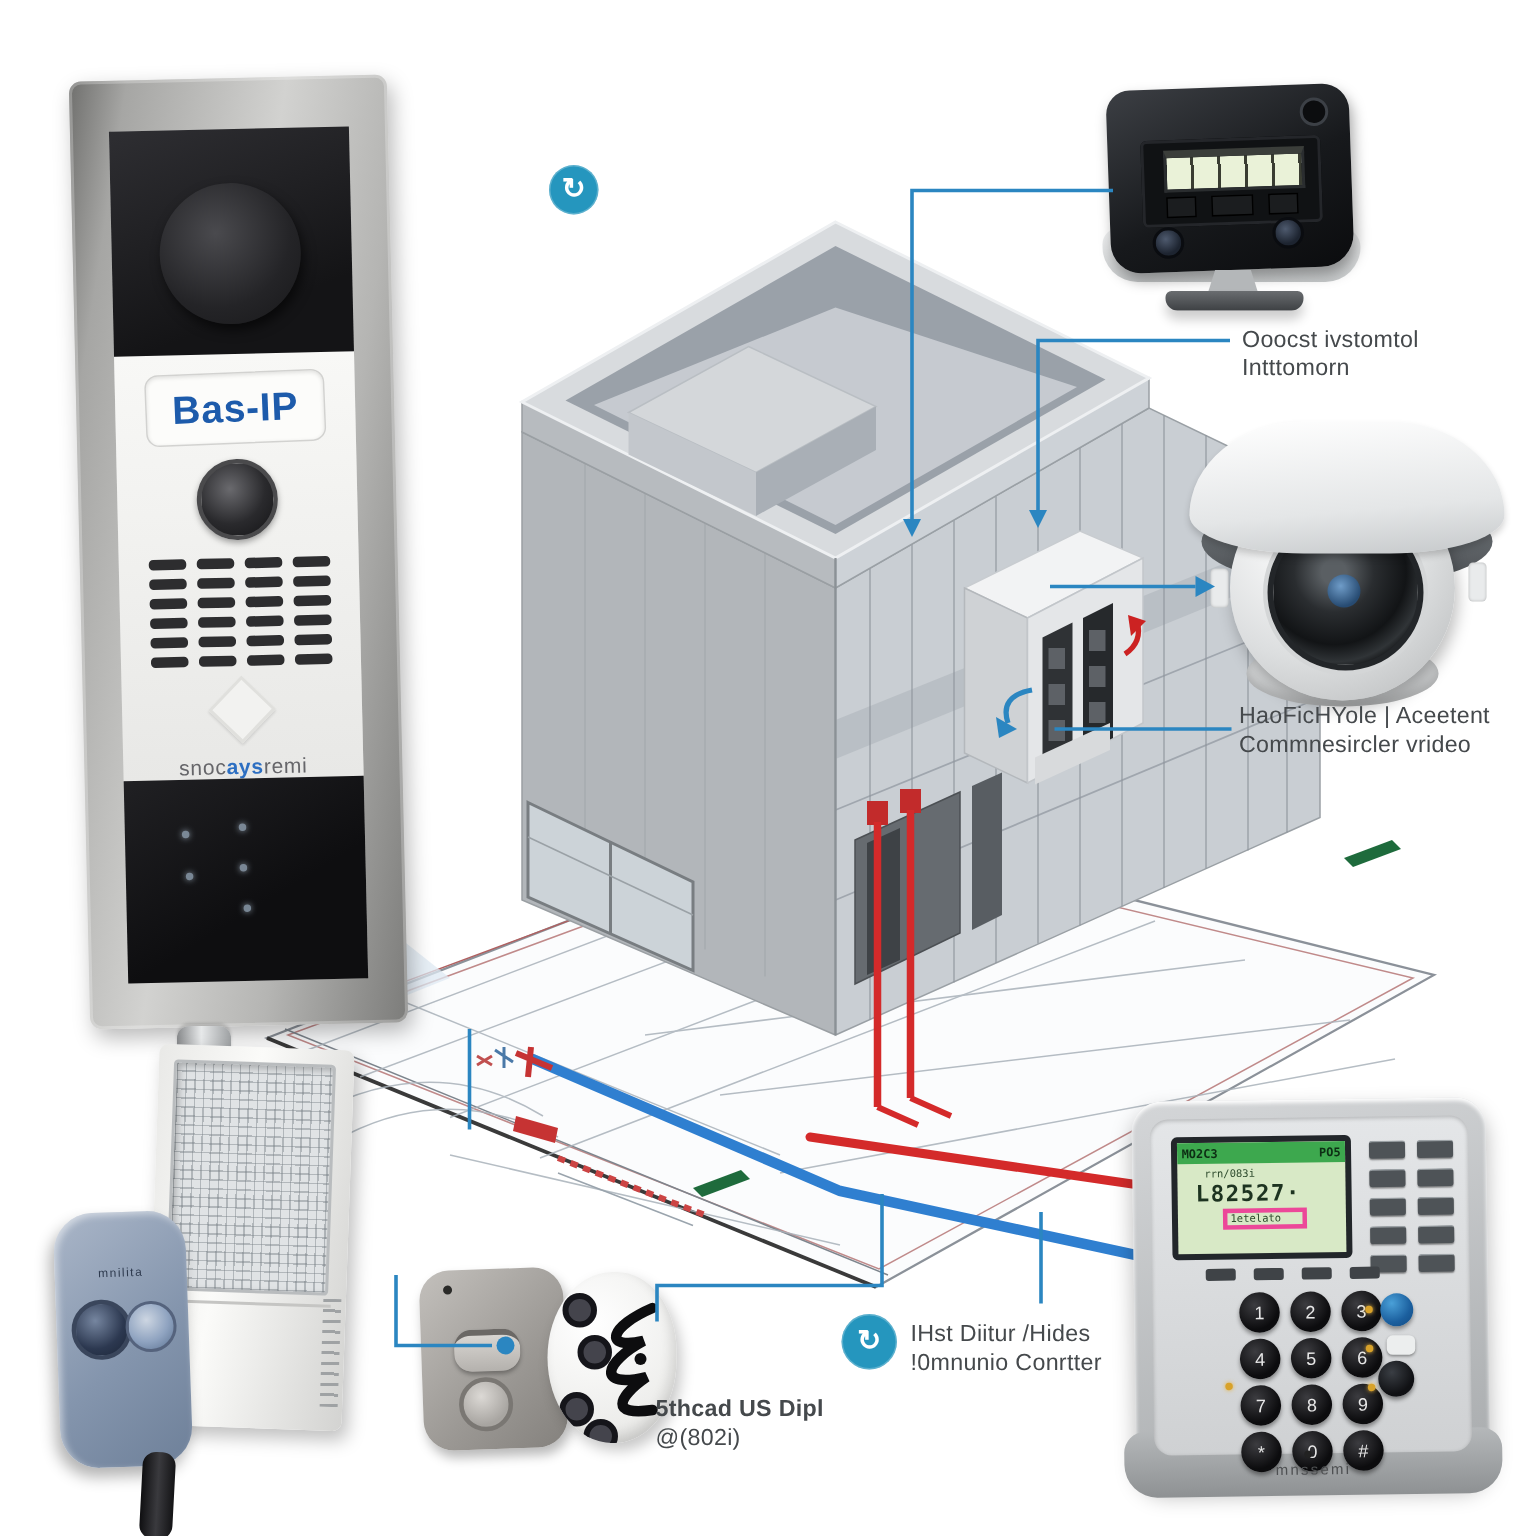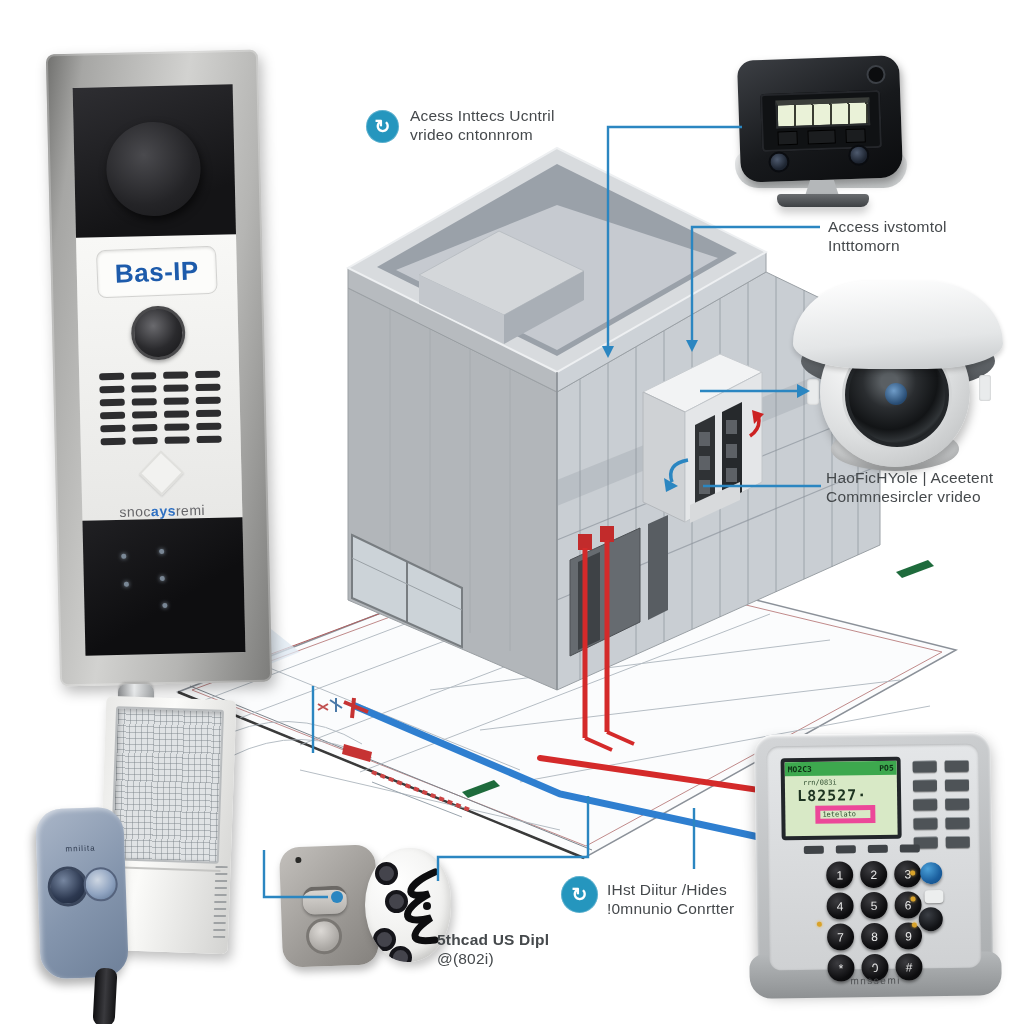--- a/index.html
+++ b/index.html
@@ -98,21 +98,21 @@
     background:linear-gradient(#e4e6e8,#cfd1d3);border-radius:12px;
     box-shadow:inset 0 1px 3px rgba(0,0,0,.22);}
   .lcd{position:absolute;left:14px;top:12px;width:120px;height:82px;background:#22262a;border-radius:4px;
     padding:4px;box-sizing:border-box;}
   .lcd .screen{width:100%;height:100%;background:#d8e9c6;display:flex;flex-direction:column;overflow:hidden;}
   .lcd .hdr{height:14px;background:#3da84e;display:flex;justify-content:space-between;align-items:center;
     padding:0 3px;font-size:8px;font-weight:bold;color:#0d2e14;font-family:"DejaVu Sans Mono",monospace;}
   .lcd .l1{font-size:7px;color:#2c4a2c;padding:3px 0 0 18px;font-family:"DejaVu Sans Mono",monospace;}
   .lcd .main{font-size:15px;font-weight:bold;color:#1d3320;letter-spacing:1px;padding-left:12px;
     font-family:"DejaVu Sans Mono",monospace;}
-  .lcd .l3{font-size:7px;color:#2c4a2c;margin:1px 0 0 30px;border:5px solid #ec4899; padding:0 2px;width:46px;
+  .lcd .l3{font-size:7px;color:#2c4a2c;margin:1px 0 0 30px;border:3px solid #ec4899; padding:0 2px;width:46px;
     font-family:"DejaVu Sans Mono",monospace;}
   .minis{position:absolute;left:146px;top:16px;display:grid;grid-template-columns:repeat(2,24px);gap:7px 8px;}
   .minis .rep{height:11px;background:#4e5357;border-radius:2px;border-top:1px solid #9aa0a4;
     box-shadow:0 1px 1px rgba(0,0,0,.4);}
   .flatrow{position:absolute;left:36px;top:100px;display:flex;gap:12px;}
   .flatrow .rep{width:20px;height:8px;background:#3f4347;border-radius:2px;}
   .numpad{position:absolute;left:58px;top:116px;display:grid;grid-template-columns:repeat(3,27px);gap:4px 7px;}
   .key{width:27px;height:27px;border-radius:50%;color:#e8e8e8;font-size:12px;display:flex;align-items:center;
     justify-content:center;background:radial-gradient(circle at 38% 32%,#3c3c40,#0c0c0e 65%);
     box-shadow:0 2px 3px rgba(0,0,0,.4);}
@@ -486,27 +486,23 @@
       <polygon points="602,346 614,346 608,358"></polygon>
       <polygon points="686,340 698,340 692,352"></polygon>
       <polygon points="797,384 797,398 810,391"></polygon>
       <circle cx="337" cy="897" r="6"></circle>
     </g>
   </svg>
 
   <div class="badge" style="left:366px;top:110px">
     <span>↻</span>
   </div>
-  <div class="ann" style="left:410px;top:106px">
-    <div>Acess  Inttecs Ucntril</div>
-    <div>vrideo cntonnrom</div>
-  </div>
 
   <div class="ann" style="left:828px;top:217px">
-    <div>Access ivstomtol</div>
+    <div>Ooocst ivstomtol</div>
     <div>Intttomorn</div>
   </div>
 
   <div class="ann" style="left:826px;top:468px">
     <div>HaoFicHYole | Aceetent</div>
     <div>Commnesircler vrideo</div>
   </div>
 
 
   <div class="ann" style="left:437px;top:930px">

